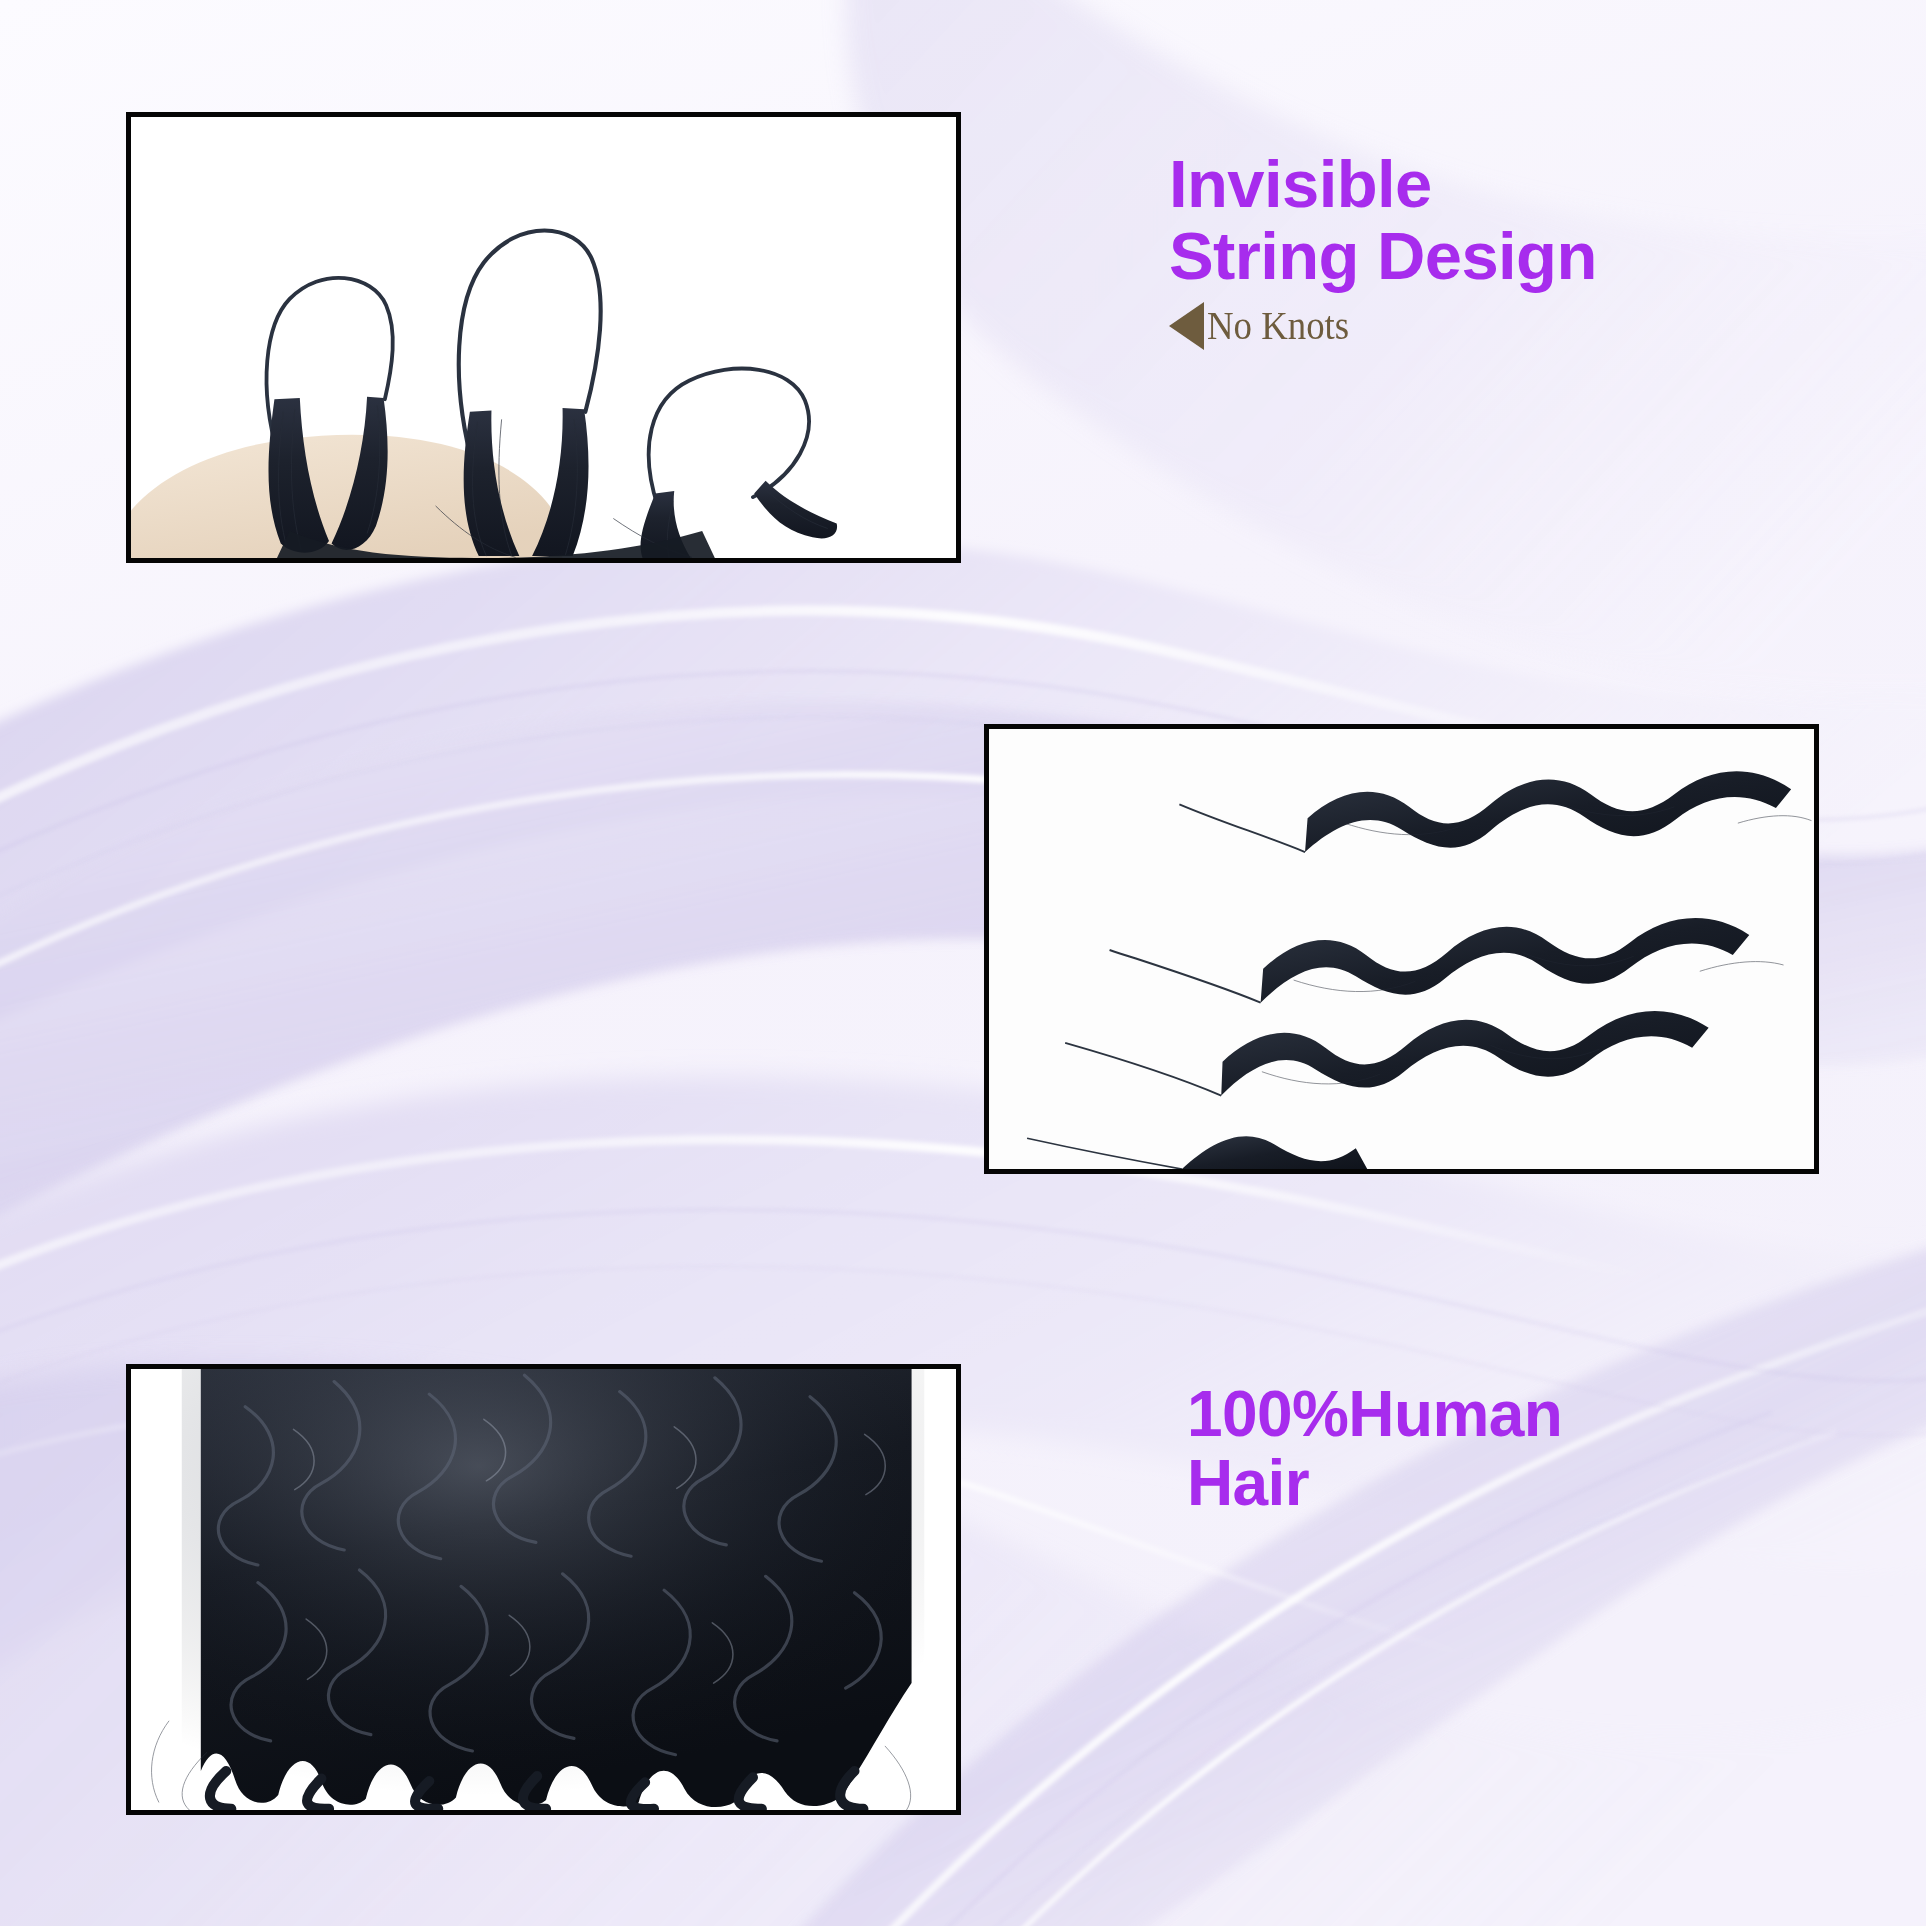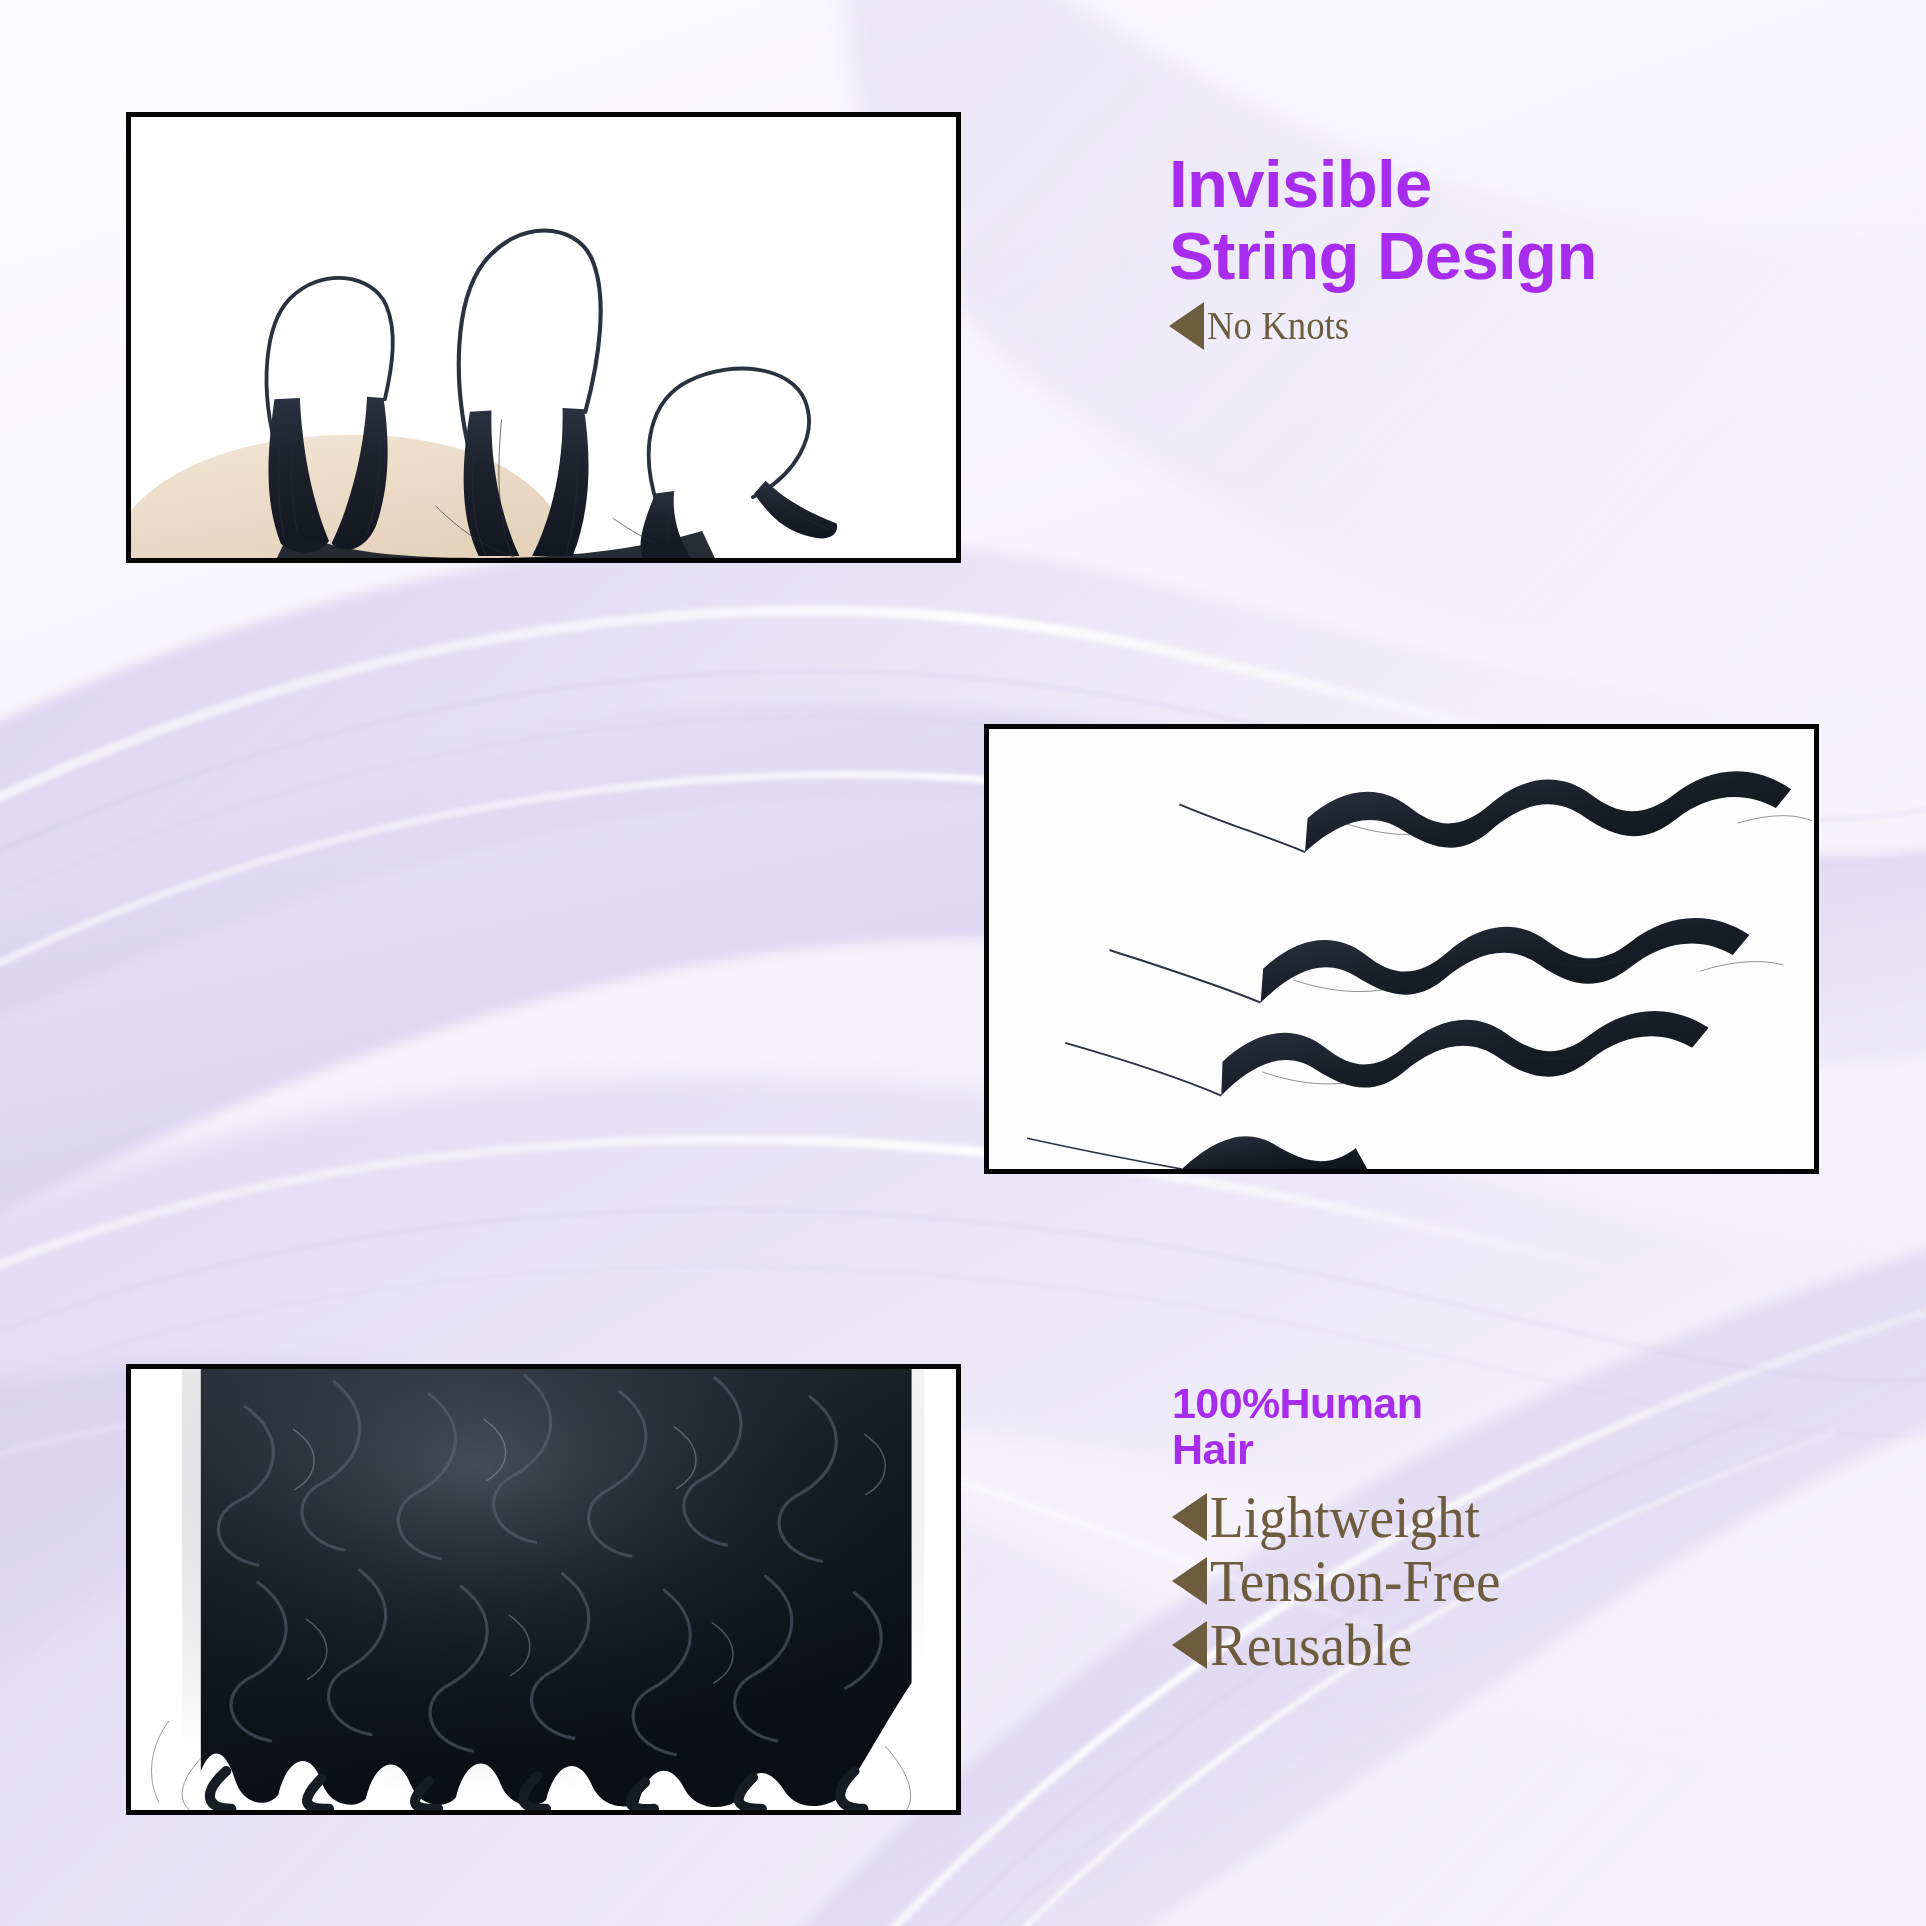--- a/index.html
+++ b/index.html
@@ -71,22 +71,23 @@
     line-height: 1.08;
     letter-spacing: -0.6px;
     margin: 0 0 9px 0;
     white-space: pre-line;
   }
   #block-presep .heading {
     font-size: 64px;
     margin-bottom: 19px;
   }
   #block-human .heading {
-    font-size: 43px;
+    font-size: 64px;
     margin-bottom: 14px;
+    margin-left: 15px;
   }
 
   .bullets {
     list-style: none;
     margin: 0;
     padding: 0;
   }
   .bullet {
     display: flex;
     align-items: center;
@@ -422,30 +423,16 @@
         <span class="tri tri-left"></span>
         <span class="bullet-label">No Knots</span>
       </li>
     </ul>
   </div>
 
 
   <div class="text-block" id="block-human">
     <h2 class="heading">100%Human
 Hair</h2>
-    <ul class="bullets">
-      <li class="bullet">
-        <span class="tri tri-left"></span>
-        <span class="bullet-label">Lightweight</span>
-      </li>
-      <li class="bullet">
-        <span class="tri tri-left"></span>
-        <span class="bullet-label">Tension-Free</span>
-      </li>
-      <li class="bullet">
-        <span class="tri tri-left"></span>
-        <span class="bullet-label">Reusable</span>
-      </li>
-    </ul>
   </div>
 
 </div>
 
 
 </body></html>

